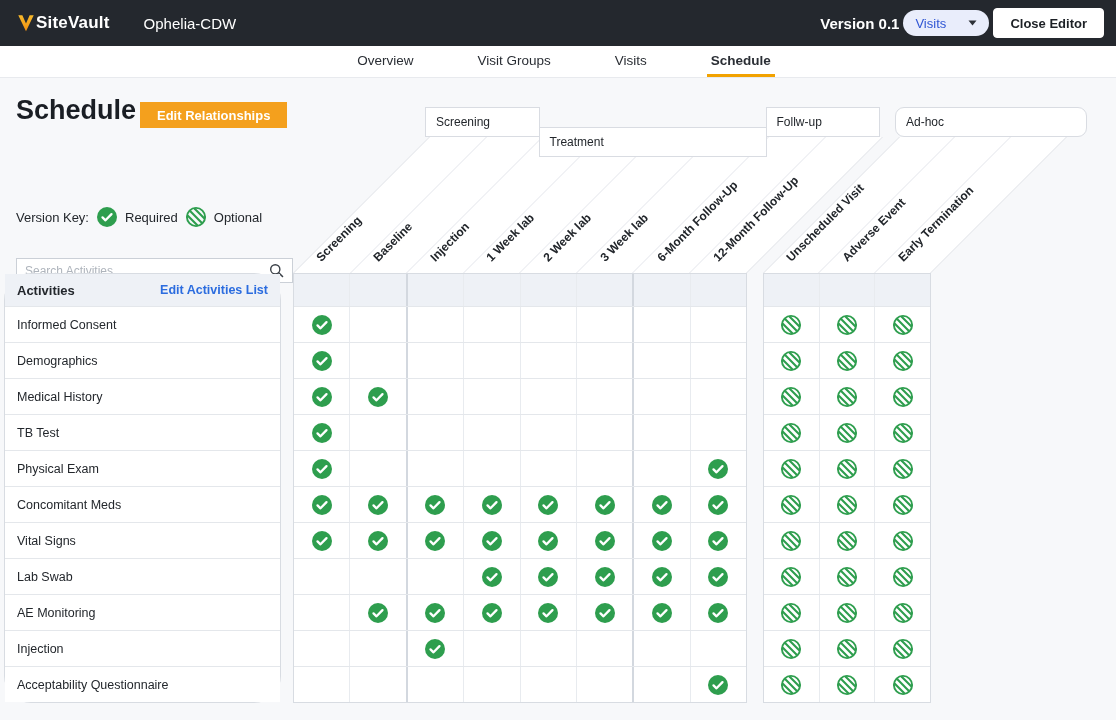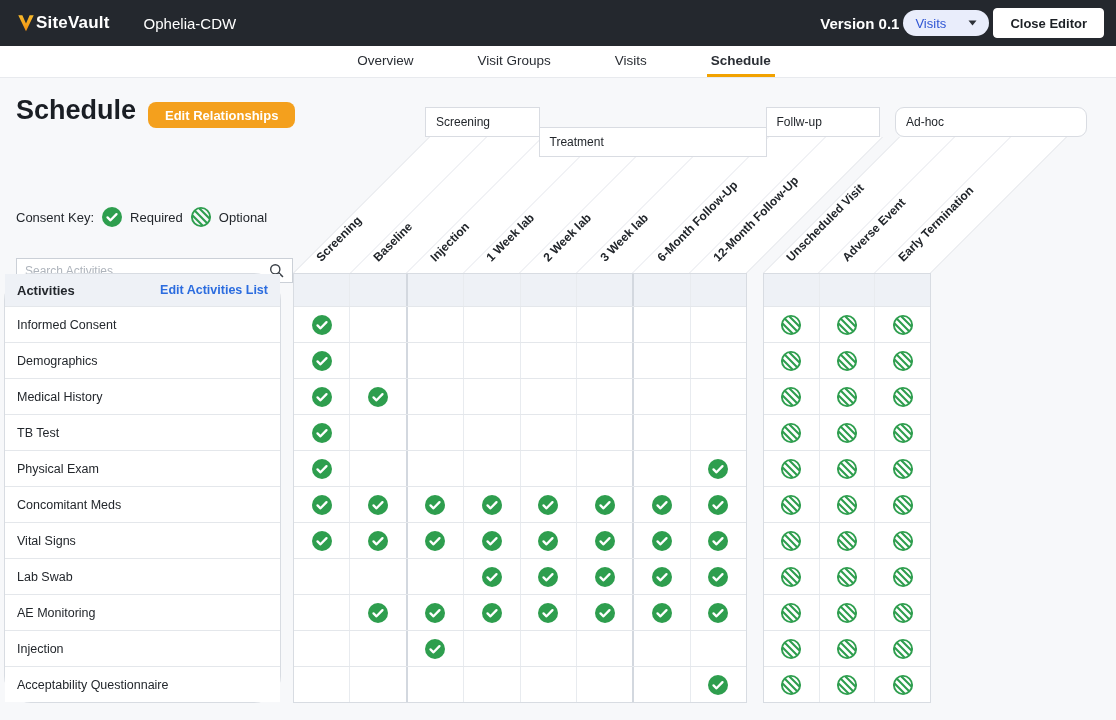--- a/index.html
+++ b/index.html
@@ -23,21 +23,21 @@
   .close-btn{background:#fff;border:1px solid #fff;border-radius:4px;height:30px;padding:0 16px;
     font-size:13px;font-weight:700;color:#1C2025;cursor:pointer;font-family:inherit;}
   
   .tabbar{position:absolute;left:0;top:46px;width:1116px;height:32px;background:#fff;
     border-bottom:1px solid #E8EAEE;display:flex;justify-content:center;gap:56px;box-sizing:border-box;padding-left:12px;}
   .tab{font-size:13.5px;color:#2A2E34;display:flex;align-items:center;padding:0 4px;cursor:pointer;
     border-bottom:3px solid transparent;box-sizing:border-box;}
   .tab.active{font-weight:700;border-bottom-color:#F2A200;}
   
   .page-title{position:absolute;left:16px;top:95px;font-size:27px;font-weight:700;color:#1A1E24;margin:0;}
-  .edit-rel-btn{position:absolute;left:148px;top:102px;height:26px;background:#F4A01D;border:none;border-radius:8px;
+  .edit-rel-btn{position:absolute;left:140px;top:102px;height:26px;background:#F4A01D;border:none;border-radius:0;
     color:#fff;font-size:13px;font-weight:700;padding:4px 17px;cursor:pointer;font-family:inherit;}
   
   .legend{position:absolute;left:16px;top:206px;display:flex;align-items:center;gap:7px;font-size:13px;color:#23272C;}
   .legend svg{display:block;}
   .search-wrap{position:absolute;left:16px;top:258px;width:277px;height:25px;background:#fff;
     border:1px solid #CBD0D7;box-sizing:border-box;display:flex;align-items:center;}
   .search-input{flex:1;border:none;outline:none;font-size:12px;color:#23272C;padding:0 8px;background:transparent;font-family:inherit;}
   .search-input::placeholder{color:#AEB4BC;}
   .search-icon{margin-right:8px;display:flex;}
   
@@ -97,21 +97,21 @@
     <div class="tab">Overview</div>
     <div class="tab">Visit Groups</div>
     <div class="tab">Visits</div>
     <div class="tab active">Schedule</div>
   </div>
 
 <h1 class="page-title">Schedule</h1>
 <button class="edit-rel-btn">Edit Relationships</button>
 
 <div class="legend">
-  <span>Consent Key:</span>
+  <span>Version Key:</span>
   <span id="legend-required-icon">
       <svg width="22" height="22" viewBox="0 0 22 22">
         <circle cx="11" cy="11" r="10" fill="#2E9E4E"></circle>
         <path d="M6.5 11.4 L9.5 14.3 L15.5 8.1" fill="none" stroke="#fff" stroke-width="2.3" stroke-linecap="round" stroke-linejoin="round"></path>
       </svg>
     </span>
   <span>Required</span>
   <span id="legend-optional-icon">
       <svg width="22" height="22" viewBox="0 0 22 22">
         <circle cx="11" cy="11" r="9.1" fill="none" stroke="#2E9E4E" stroke-width="1.9"></circle>

